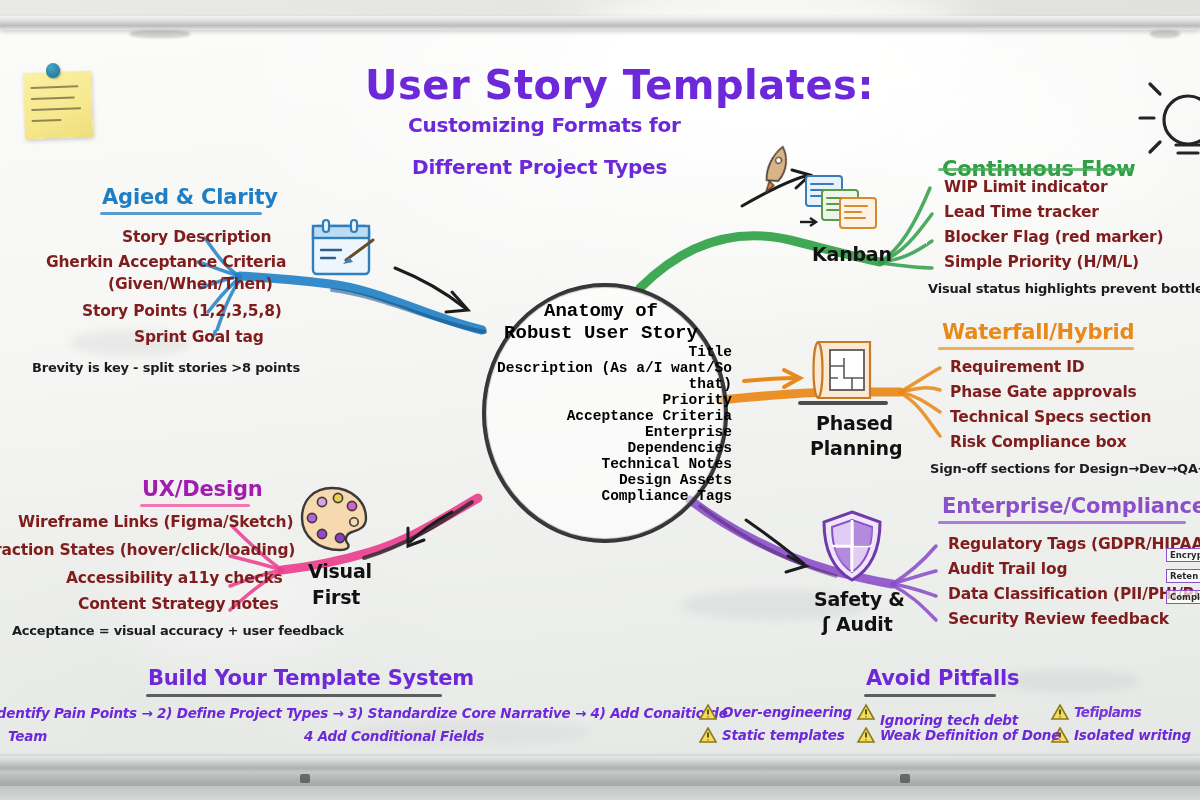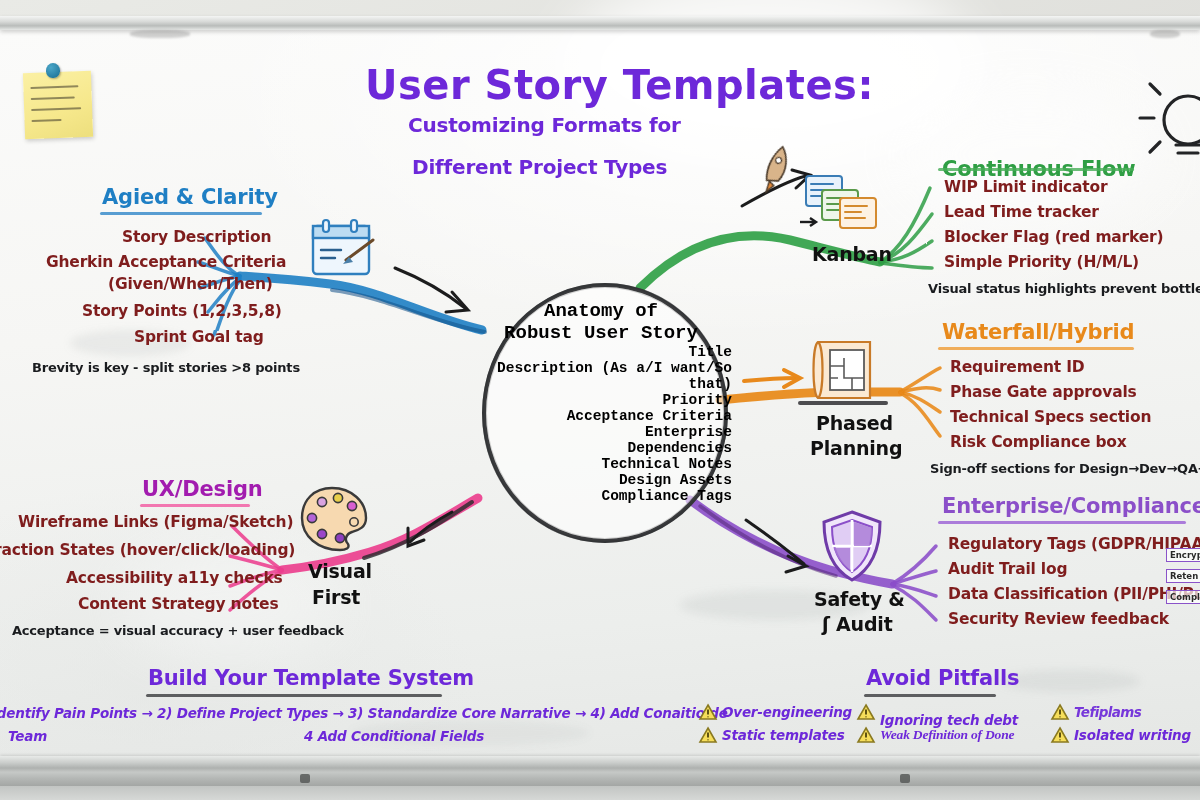--- a/index.html
+++ b/index.html
@@ -349,17 +349,17 @@
       <g transform="translate(1052,728)">
           <path d="M8 0 L16 14 L0 14 Z"></path>
           <path d="M8 4.5 v5 M8 11.5 v.8" stroke="#3a3000" stroke-width="1.6" fill="none"></path>
         </g>
     </g>
   </svg>
 
   <div class="hw pitfall" style="left:722px;top:704px;">Over-engineering</div>
   <div class="hw pitfall" style="left:722px;top:727px;">Static templates</div>
   <div class="hw pitfall" style="left:880px;top:704px;margin-top:8px;">Ignoring tech debt</div>
-  <div class="hw pitfall" style="left:880px;top:727px;font-family:Liberation Serif, serif;">Weak Definition of Done</div>
+  <div class="hw pitfall" style="left:880px;top:727px;">Weak Definition of Done</div>
   <div class="hw pitfall garbled" style="left:1074px;top:704px;">Tefiplams</div>
   <div class="hw pitfall" style="left:1074px;top:727px;">Isolated writing</div>
 
 </div>
 
 </body></html>

